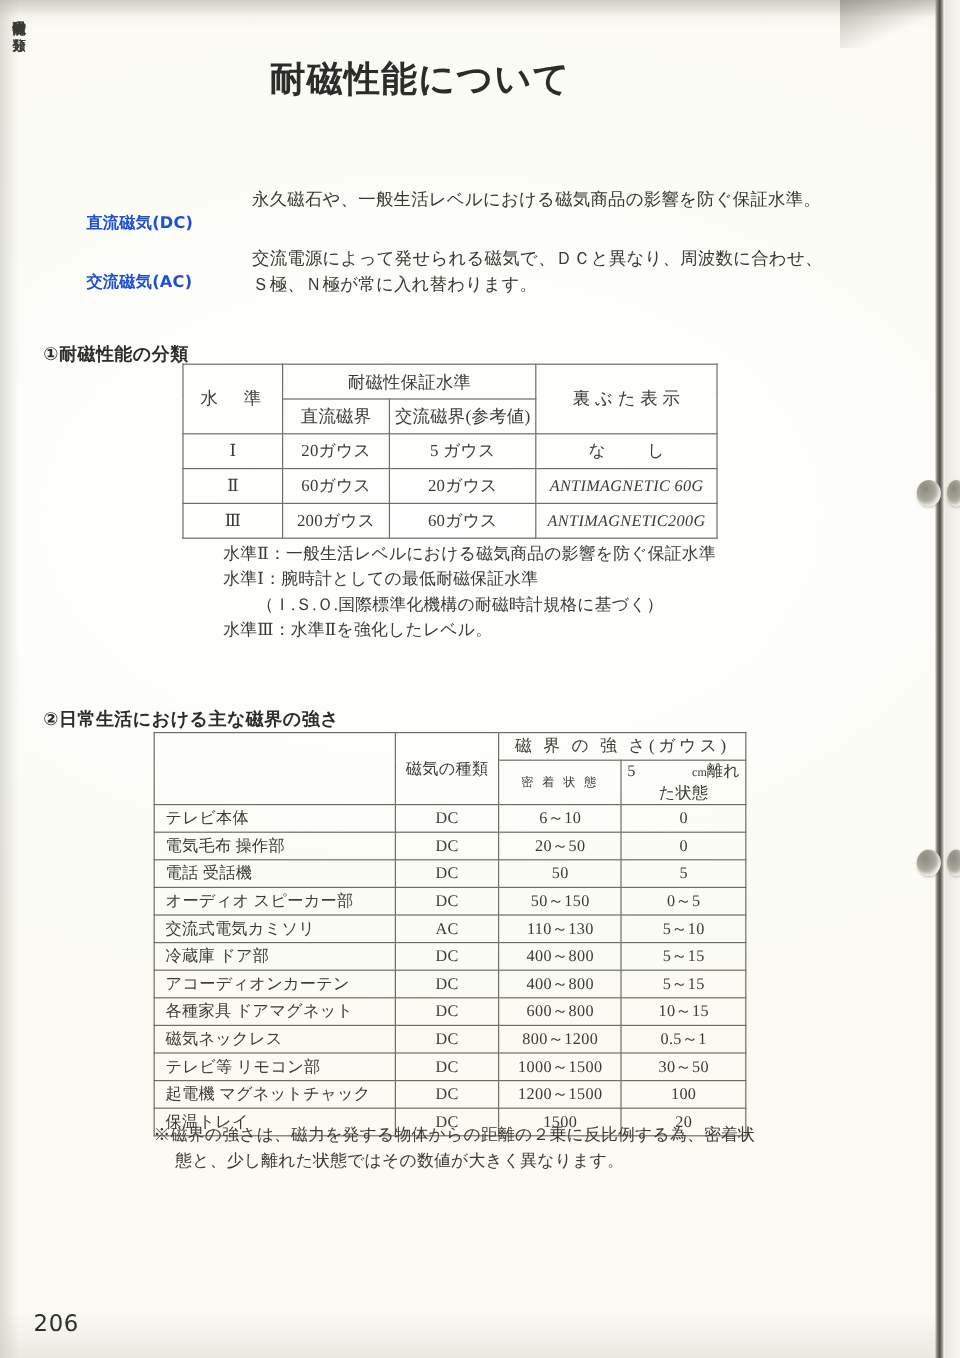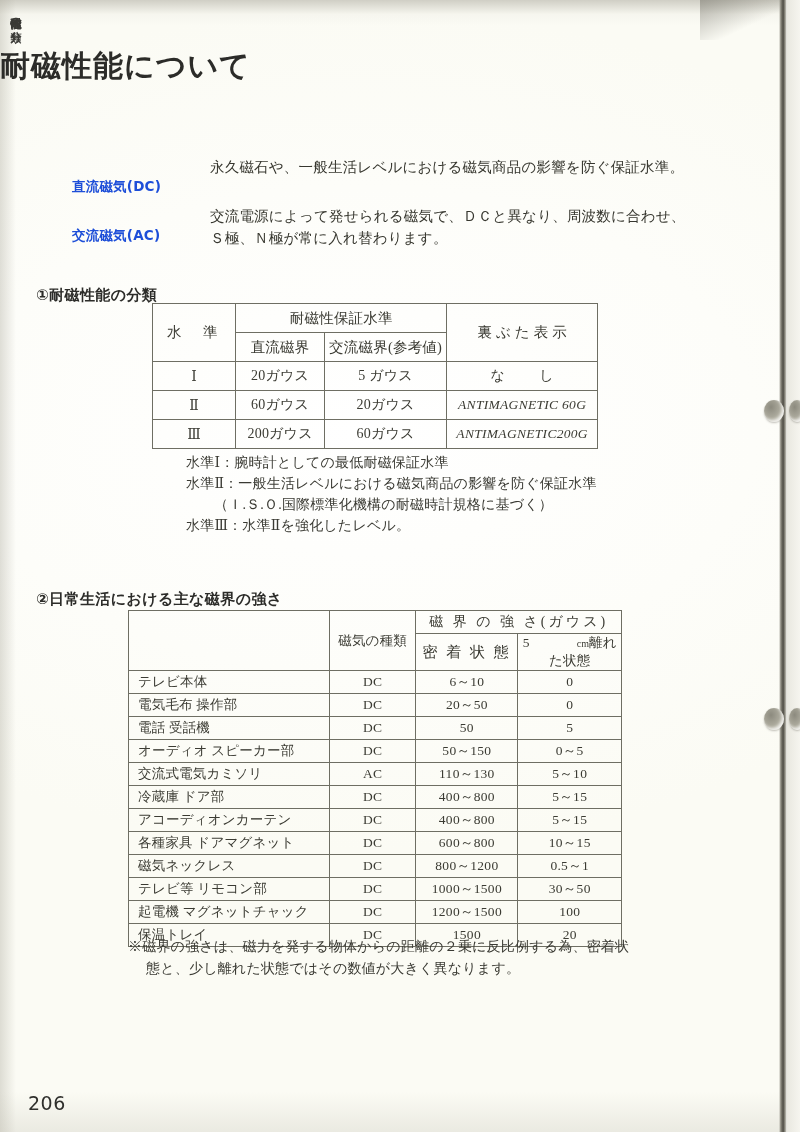--- a/index.html
+++ b/index.html
@@ -98,20 +98,21 @@
   .content {
     position: absolute;
     left: 0; top: 0;
     width: 740px; height: 1132px;
   }
 
   .doc-title {
     position: absolute;
     left: 0; top: 26px;
     width: 700px;
+    text-align: center;
     font-family: "DejaVu Sans", "Liberation Sans", sans-serif;
     font-weight: bold;
     font-size: 30px;
     letter-spacing: 1px;
     color: #2c2c29;
   }
 
   .intro {
     position: absolute;
     left: 38px; top: 74px;
@@ -205,21 +206,21 @@
     left: 128px; top: 610px;
     width: 494px;
     font-size: 13.5px;
   }
   #table-fieldstrength td, #table-fieldstrength th { height: 22px; }
   #table-fieldstrength .c-item { width: 198px; text-align: left; padding-left: 9px; }
   #table-fieldstrength .c-type { width: 88px; }
   #table-fieldstrength .c-close { width: 104px; }
   #table-fieldstrength .c-far { width: 104px; }
   #table-fieldstrength .hd-wide { letter-spacing: 3px; font-size: 14px; }
-  #table-fieldstrength .hd-sub { letter-spacing: 2.5px; font-size: 15px; }
+  #table-fieldstrength .hd-sub { letter-spacing: 2.5px; font-size: 10px; }
   #table-fieldstrength .sup-cm { font-size: 10px; letter-spacing: 0; margin-left: 47px; }
   #table-fieldstrength .num {
     font-family: "Liberation Serif", "DejaVu Serif", serif;
     letter-spacing: .3px;
   }
 
   
   .notes-1 {
     position: absolute;
     left: 186px; top: 452px;
@@ -319,22 +320,22 @@
         <tr>
           <td class="roman">Ⅲ</td>
           <td>200ガウス</td>
           <td>60ガウス</td>
           <td class="latin">ANTIMAGNETIC200G</td>
         </tr>
       </tbody>
     </table>
 
     <div class="notes-1">
+      <div>水準Ⅱ：一般生活レベルにおける磁気商品の影響を防ぐ保証水準</div>
       <div>水準Ⅰ：腕時計としての最低耐磁保証水準</div>
-      <div>水準Ⅱ：一般生活レベルにおける磁気商品の影響を防ぐ保証水準</div>
       <div class="indent">（Ｉ.Ｓ.Ｏ.国際標準化機構の耐磁時計規格に基づく）</div>
       <div>水準Ⅲ：水準Ⅱを強化したレベル。</div>
     </div>
 
     <h2 class="sec-head s2">②日常生活における主な磁界の強さ</h2>
 
     <table class="doc-table" id="table-fieldstrength">
       <thead>
         <tr>
           <th class="c-item" rowspan="2"></th>

